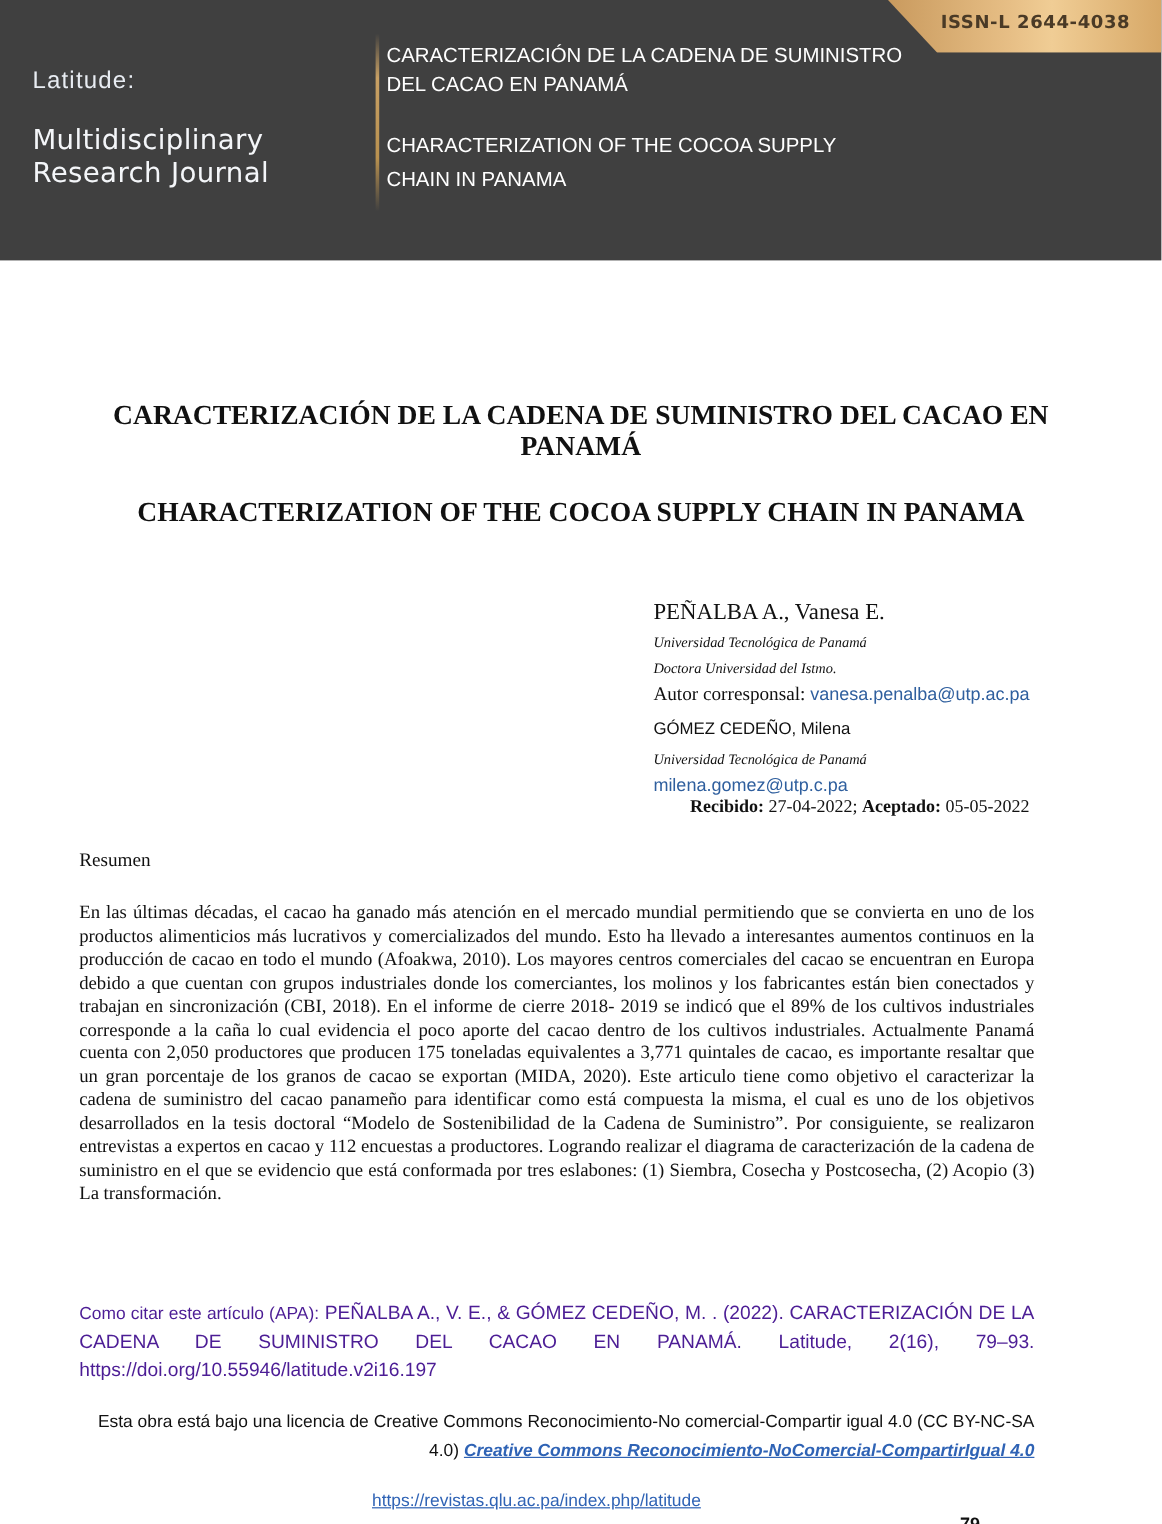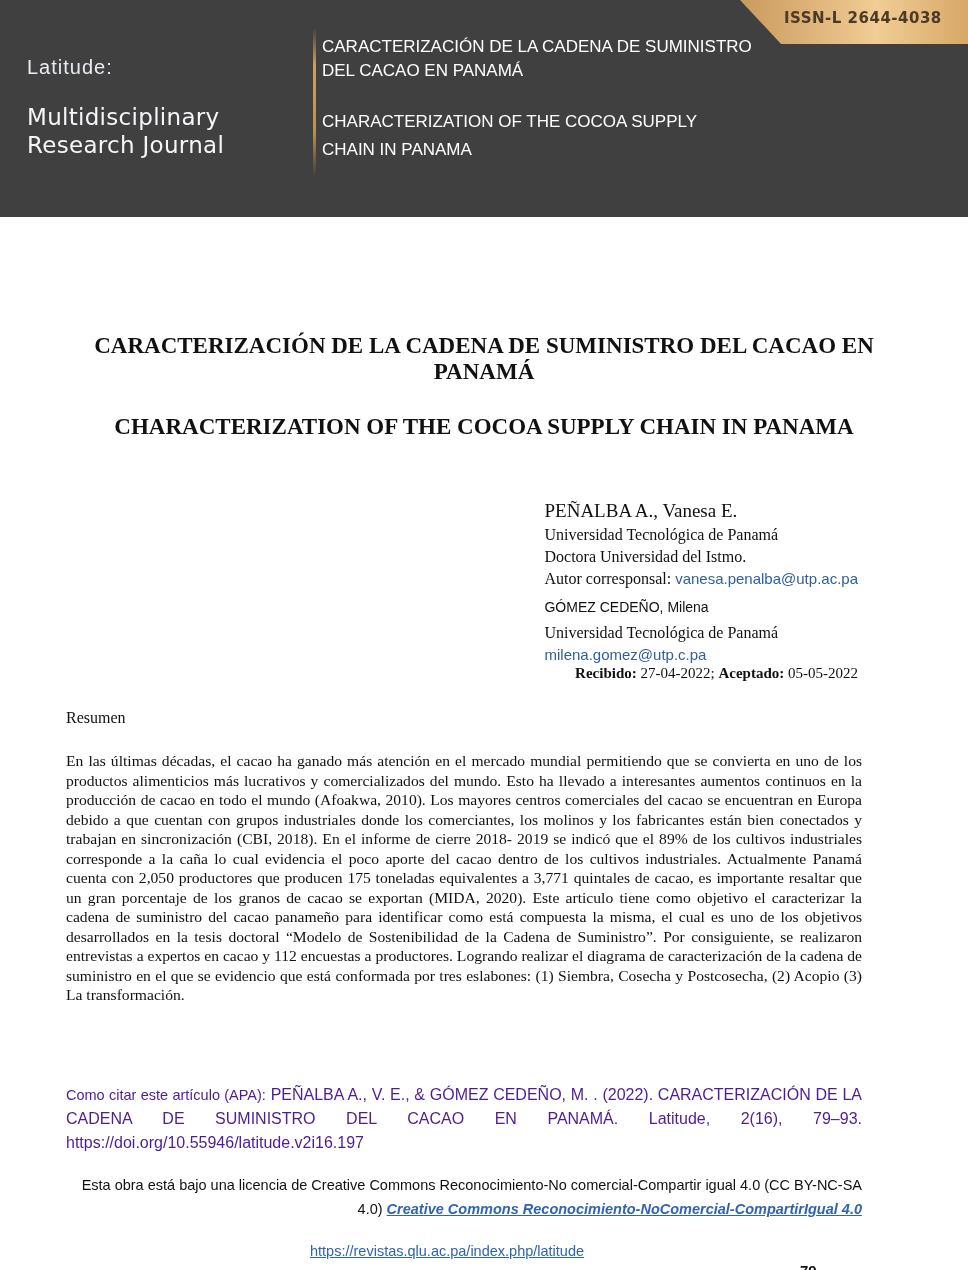--- a/index.html
+++ b/index.html
@@ -49,21 +49,21 @@
   }
   .title-es { top: 333px; }
   .title-en { top: 414px; }
 
   
   .authors {
     position: absolute; right: 110px; top: 470px; text-align: left;
     font-size: 16px; line-height: 22px; margin-top: 28px;
   }
   .authors .name1 { font-family: "Liberation Serif", serif; font-size: 19px; line-height: 26px; }
-  .authors .aff { font-size: 16px; }
+  .authors .aff { font-style: italic; font-size: 12px; }
   .authors .email { font-family: "Liberation Sans", sans-serif; color: #2f5f9e; font-size: 15px; }
   .authors .name2 { font-family: "Liberation Sans", sans-serif; font-size: 14px; line-height: 30px; margin-top: 2px; }
   .dates {
     position: absolute; right: 110px; top: 665px; font-size: 15px;
   }
   .dates b { font-weight: bold; }
 
   
   .resumen-label {
     position: absolute; left: 66px; top: 709px; font-weight: normal; font-size: 16px;

